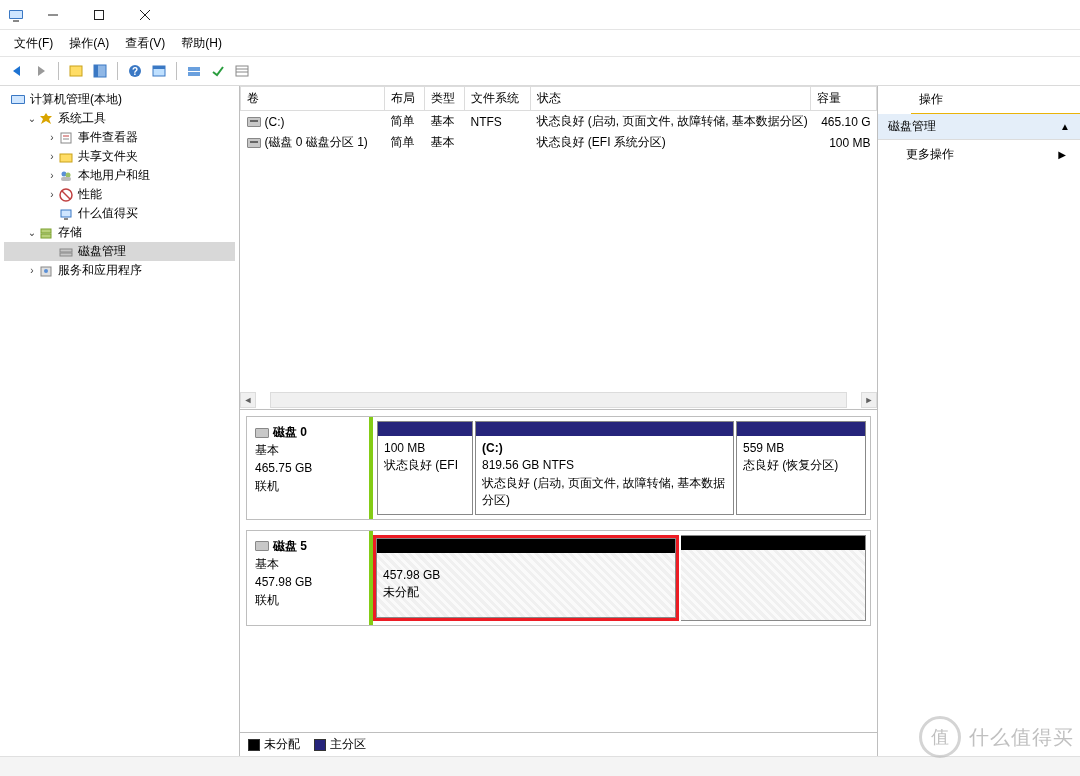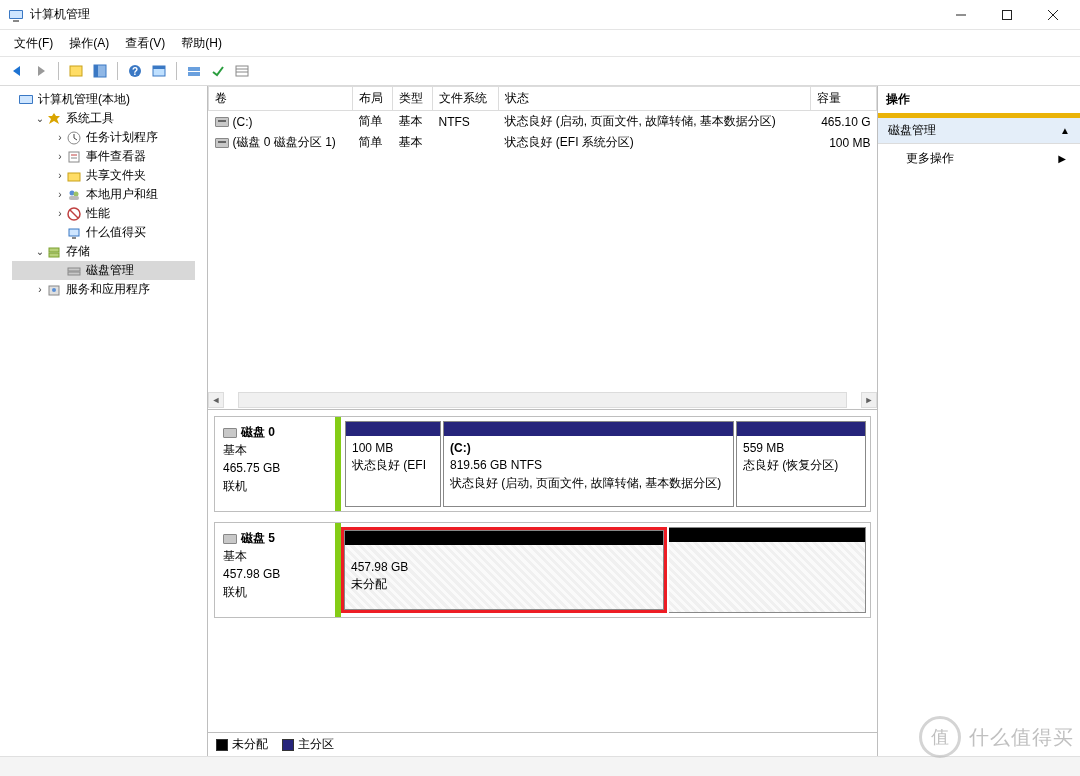--- a/index.html
+++ b/index.html
@@ -15,21 +15,21 @@
 .menubar { height: 26px; display: flex; align-items: center; padding: 0 6px; }
 .menubar .item { padding: 3px 8px; cursor: default; }
 
 
 .toolbar { height: 30px; display: flex; align-items: center; padding: 0 6px; border-top: 1px solid #e5e5e5; border-bottom: 1px solid #dadada; gap: 2px; }
 .toolbar .btn { width: 22px; height: 22px; display: flex; align-items: center; justify-content: center; border: 1px solid transparent; }
 .toolbar .sep { width: 1px; height: 18px; background: #c0c0c0; margin: 0 4px; }
 
 
 .main { display: flex; height: calc(776px - 30px - 26px - 30px - 20px); }
-.tree-pane { width: 208px; border-right: 1px solid #bebebe; padding: 4px 12px; overflow: hidden; }
+.tree-pane { width: 240px; border-right: 1px solid #bebebe; padding: 4px 4px; overflow: hidden; }
 .tree-pane .node { display: flex; align-items: center; height: 19px; padding-left: 6px; white-space: nowrap; }
 .tree-pane .node.selected { background: #d8d8d8; }
 .tree-pane .chev { width: 12px; text-align: center; color: #404040; font-size: 10px; }
 .tree-pane .chev.open::before { content: "⌄"; }
 .tree-pane .chev.closed::before { content: "›"; }
 .tree-pane .icon { width: 16px; height: 16px; margin-right: 4px; display: inline-flex; align-items: center; justify-content: center; }
 .tree-pane .lvl1 { padding-left: 6px; }
 .tree-pane .lvl2 { padding-left: 22px; }
 .tree-pane .lvl3 { padding-left: 42px; }
 
@@ -41,42 +41,42 @@
 .vol-table td { padding: 2px 6px; white-space: nowrap; overflow: hidden; }
 .vol-table .drive-icon { display:inline-block; width:14px; height:10px; background:#c8c8c8; border:1px solid #888; border-radius:1px; margin-right:4px; vertical-align:middle; position:relative; }
 .vol-table .drive-icon::after { content:""; position:absolute; inset:2px; border-top:2px solid #666; }
 .vol-scroll { margin-top:auto; height: 18px; display:flex; align-items:center; }
 .vol-scroll .track { flex:1; height:16px; background:#f0f0f0; border:1px solid #dcdcdc; margin:0 14px; }
 .vol-scroll .arrow { width:16px; height:16px; background:#f0f0f0; border:1px solid #dcdcdc; display:flex; align-items:center; justify-content:center; font-size:9px; color:#606060; }
 
 
 .disk-area { flex:1; overflow:auto; padding:6px; }
 .disk-row { display:flex; border:1px solid #bebebe; margin-bottom:10px; min-height:96px; background:#fff; }
-.disk-info { width:126px; padding:6px 8px; border-right:6px solid #84cc16; line-height:1.5; }
+.disk-info { width:126px; padding:6px 8px; border-right:4px solid #84cc16; line-height:1.5; }
 .disk-info .d-icon { display:inline-block; width:14px; height:10px; background:#c8c8c8; border:1px solid #888; border-radius:1px; margin-right:4px; vertical-align:middle; }
 .disk-info b { font-weight: bold; }
 .disk-parts { flex:1; display:flex; padding:4px; gap:2px; }
 .part { border:1px solid #888; display:flex; flex-direction:column; overflow:hidden; }
 .part .bar { height:14px; }
 .part .body { padding:4px 6px; font-size:12px; line-height:1.45; flex:1; }
 .part.primary .bar { background:#26247b; }
 .part.unalloc { background: repeating-linear-gradient(45deg,#f0f0f0,#f0f0f0 3px,#fafafa 3px,#fafafa 6px); }
 .part.unalloc .bar { background:#000; }
 .part.black .bar { background:#000; }
 .disk1-frame { border:3px solid #ed1c24; padding:0; display:flex; }
 .disk1-frame .part { border:1px solid #888; flex:1; }
 
 .legend { height:24px; border-top:1px solid #bebebe; display:flex; align-items:center; padding:0 8px; gap:14px; font-size:12px; }
 .legend .sw { width:12px; height:12px; border:1px solid #333; display:inline-block; margin-right:4px; vertical-align:middle; }
 .legend .sw.black { background:#000; }
 .legend .sw.blue { background:#26247b; }
 
 
 .actions { width: 202px; display:flex; flex-direction:column; }
-.actions .hdr { font-weight:bold; padding:5px 8px; border-bottom:5px solid #eab308; }
+.actions .hdr { font-weight:normal; padding:5px 8px; border-bottom:1px solid #eab308;margin-left:33px; }
 .actions .sect { background:#e4eef9; padding:4px 10px; border-bottom:1px solid #dcdcdc; display:flex; align-items:center; }
 .actions .sect .up { margin-left:auto; font-size:10px; }
 .actions .row { padding:6px 14px 6px 28px; display:flex; align-items:center; }
 .actions .row .go { margin-left:auto; font-size:10px; }
 
 
 .watermark { position:absolute; right:6px; bottom:18px; display:flex; align-items:center; gap:8px; opacity:0.62; }
 .watermark .circ { width:42px; height:42px; border:3px solid #bababa; border-radius:50%; display:flex; align-items:center; justify-content:center; color:#9a9a9a; font-size:18px; }
 .watermark .txt { color:#9a9a9a; font-size:20px; letter-spacing:1px; }
 
@@ -86,21 +86,20 @@
 <body>
 
 <div class="titlebar">
   <span class="app-icon">
     <svg width="16" height="16" viewBox="0 0 16 16">
         <rect x="1" y="3" width="14" height="9" rx="1" fill="#3a78c4"></rect>
         <rect x="2" y="4" width="12" height="7" fill="#cfe6ff"></rect>
         <rect x="5" y="13" width="6" height="2" fill="#888"></rect>
       </svg>
   </span>
-  <div class="title">计算机管理</div>
   <div class="win-btn">
       <svg width="10" height="10">
         <line x1="0" y1="5" x2="10" y2="5" stroke="#222" stroke-width="1"></line>
       </svg>
     </div>
   <div class="win-btn">
       <svg width="10" height="10">
         <rect x="0.5" y="0.5" width="9" height="9" fill="none" stroke="#222" stroke-width="1"></rect>
       </svg>
     </div>
@@ -189,31 +188,20 @@
         <span>计算机管理(本地)</span>
       </div>
     <div class="node lvl2">
         <span class="chev open"></span>
         <span class="icon">
           <svg width="14" height="14">
             <path d="M7 1 L9 4 L13 4 L10 7 L12 12 L7 9 L2 12 L4 7 L1 4 L5 4 Z" fill="#d9a400"></path>
           </svg>
         </span>
         <span>系统工具</span>
-      </div>
-    <div class="node lvl3">
-        <span class="chev closed"></span>
-        <span class="icon">
-          <svg width="14" height="14">
-            <circle cx="7" cy="7" r="6" fill="#fff" stroke="#888"></circle>
-            <line x1="7" y1="7" x2="7" y2="3" stroke="#444"></line>
-            <line x1="7" y1="7" x2="10" y2="9" stroke="#444"></line>
-          </svg>
-        </span>
-        <span>任务计划程序</span>
       </div>
     <div class="node lvl3">
         <span class="chev closed"></span>
         <span class="icon">
           <svg width="14" height="14">
             <rect x="2" y="2" width="10" height="10" fill="#fff" stroke="#888"></rect>
             <line x1="4" y1="5" x2="10" y2="5" stroke="#c04040"></line>
             <line x1="4" y1="8" x2="10" y2="8" stroke="#888"></line>
           </svg>
         </span>

